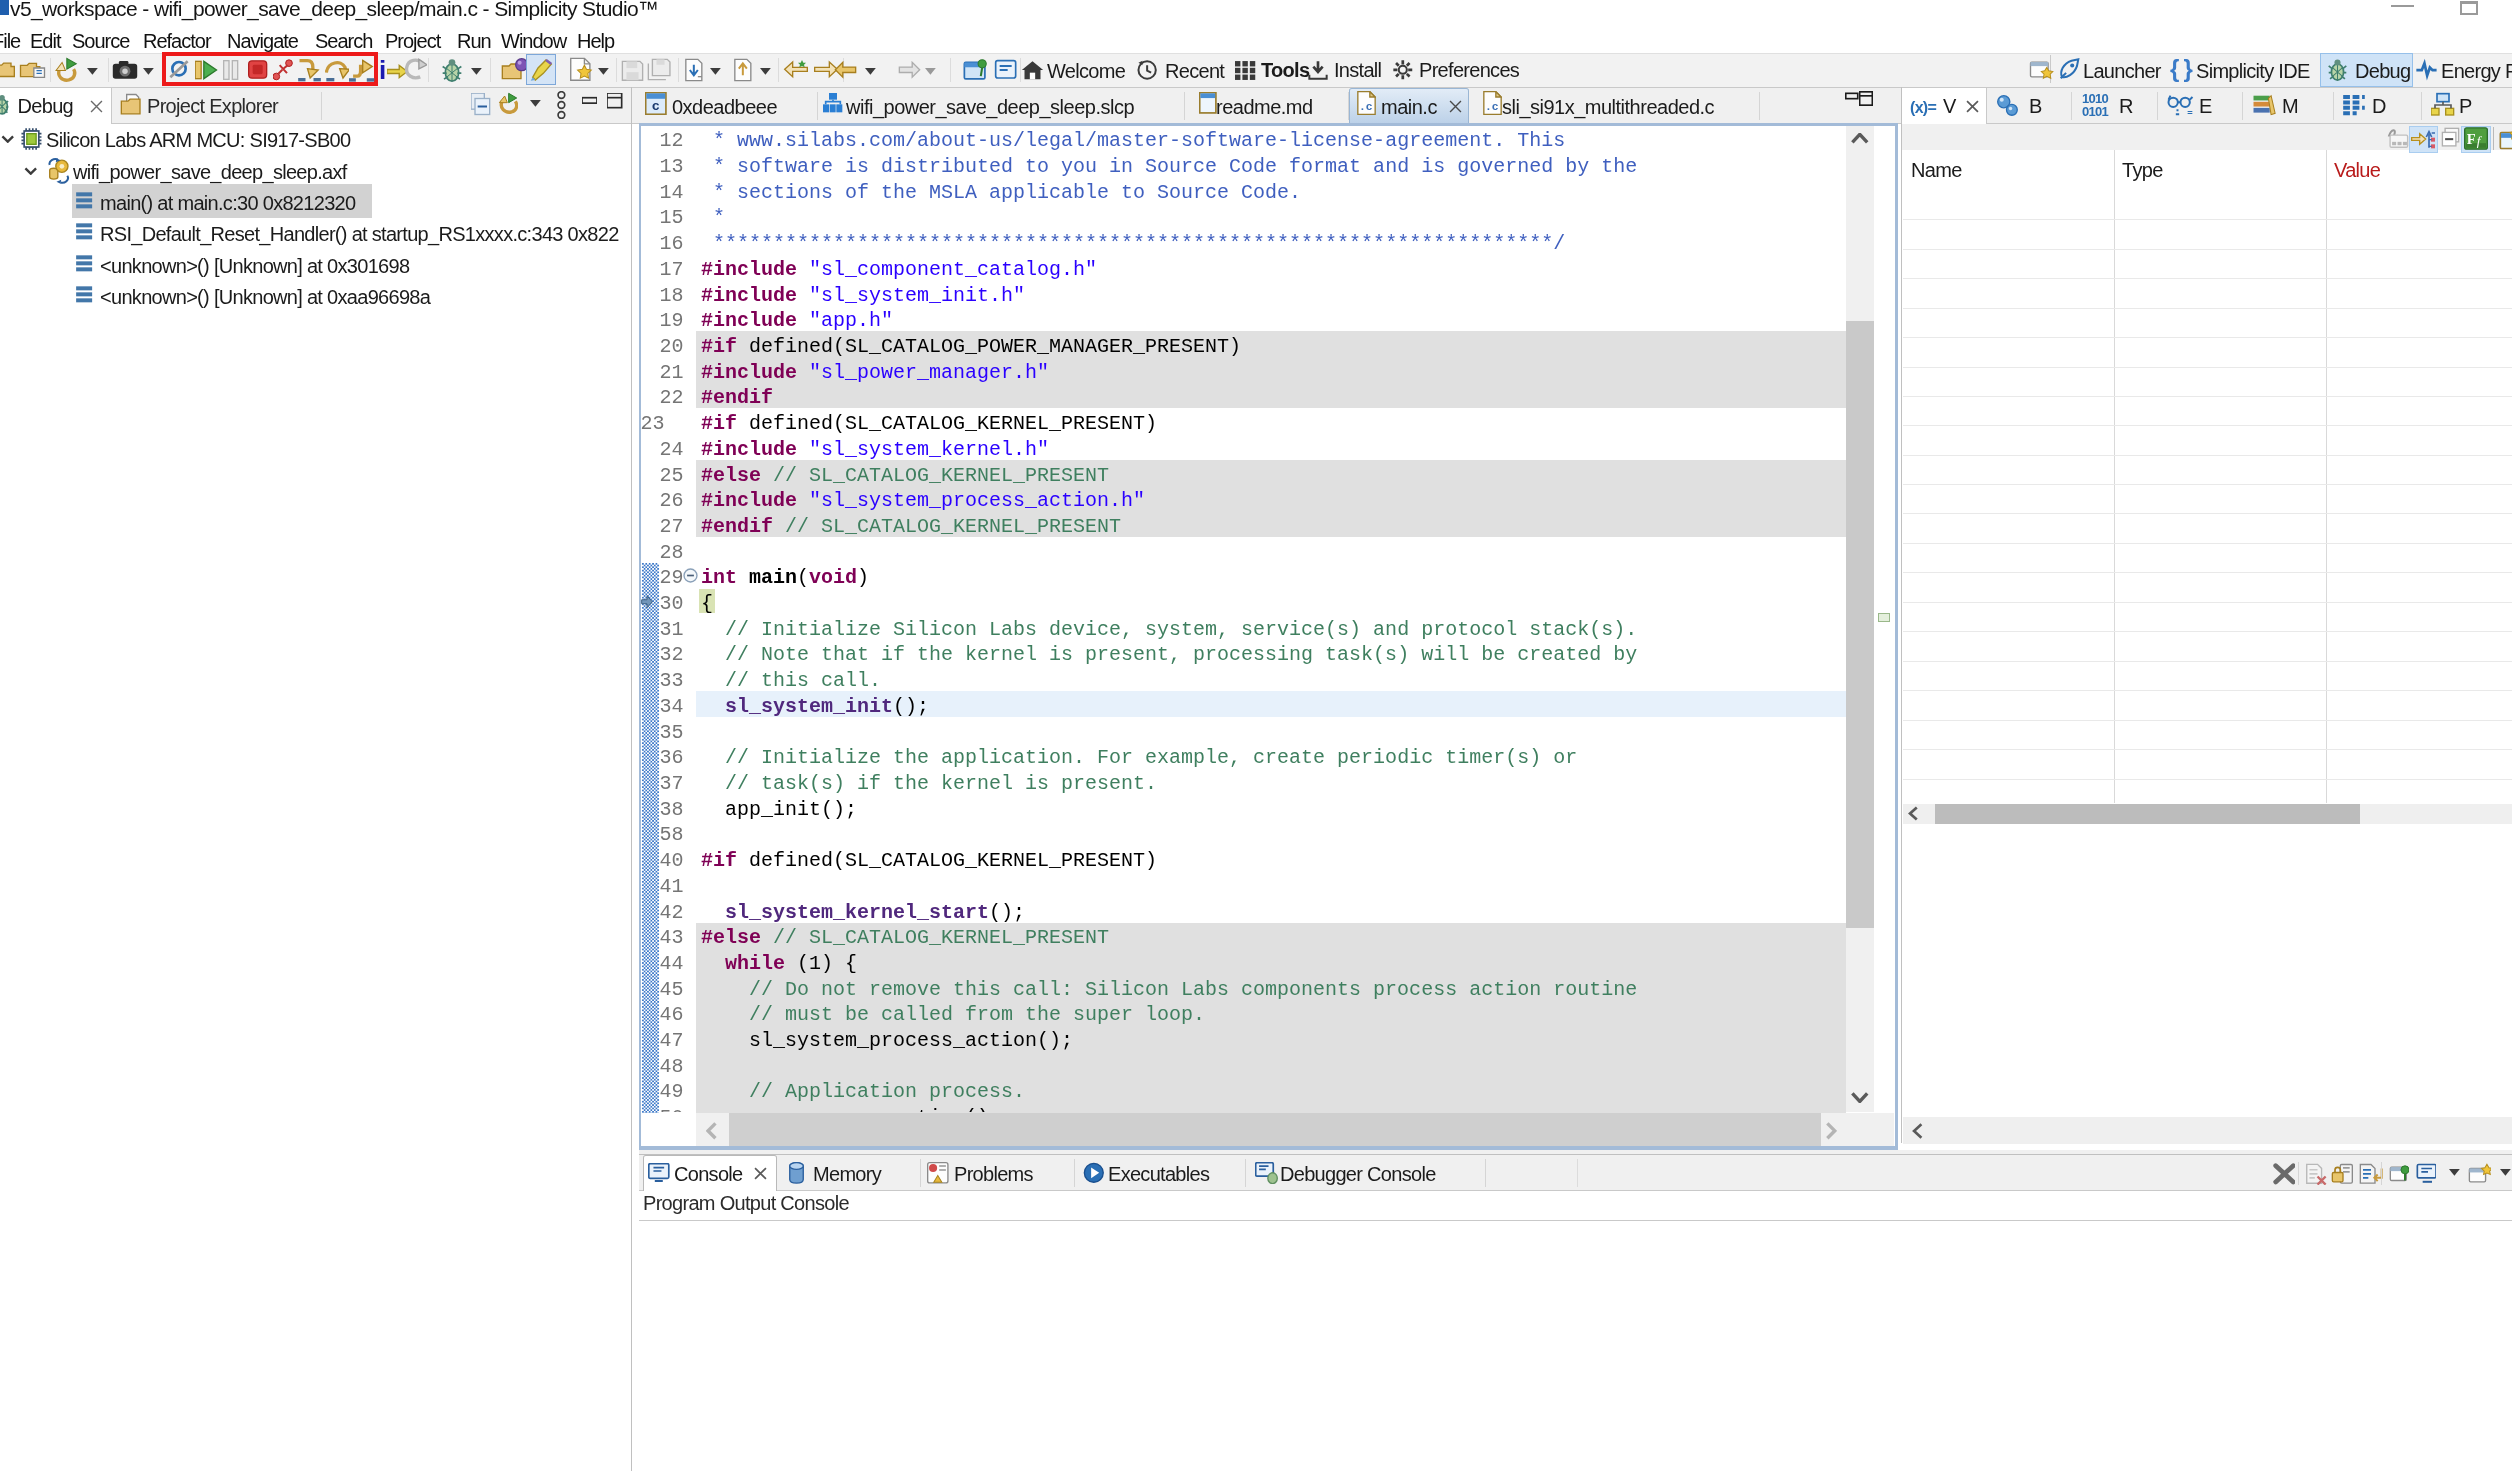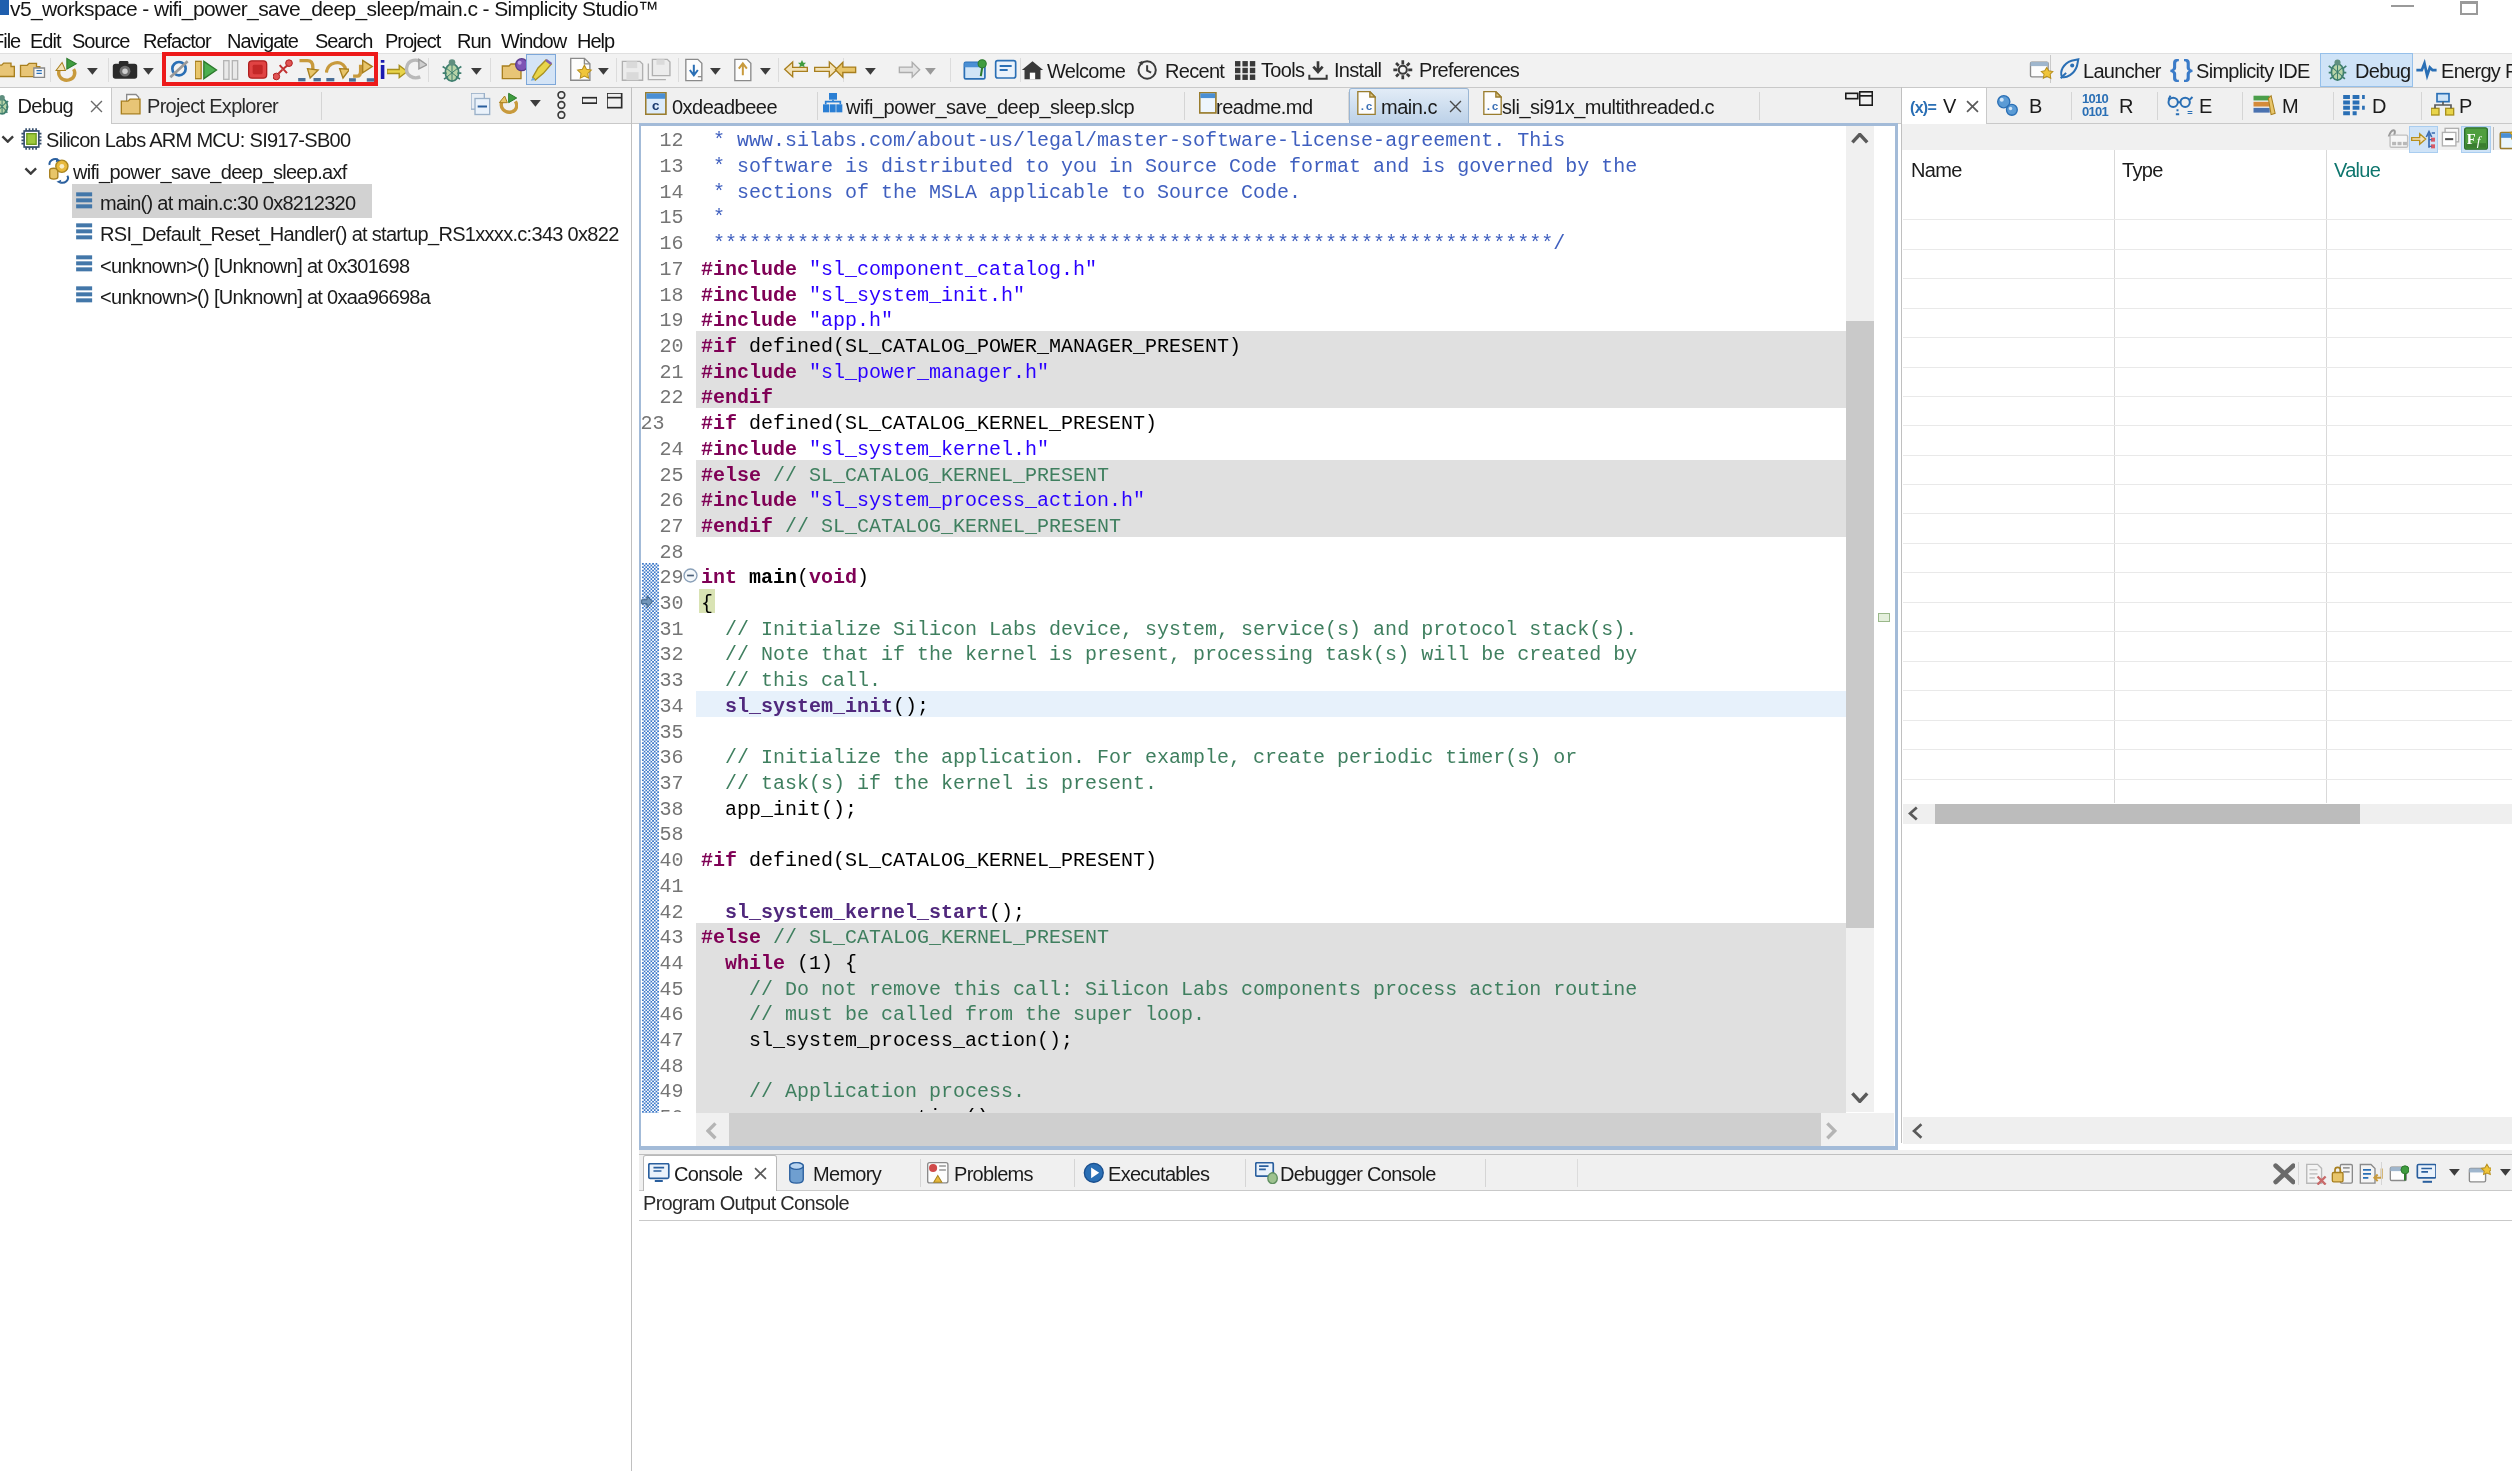--- a/index.html
+++ b/index.html
@@ -210,21 +210,21 @@
     <rect x="0" y="0" width="8" height="8" fill="#3a3a3a"></rect>
     <rect x="11" y="0" width="8" height="8" fill="#3a3a3a"></rect>
     <rect x="22" y="0" width="8" height="8" fill="#3a3a3a"></rect>
     <rect x="0" y="10" width="8" height="8" fill="#3a3a3a"></rect>
     <rect x="11" y="10" width="8" height="8" fill="#3a3a3a"></rect>
     <rect x="22" y="10" width="8" height="8" fill="#3a3a3a"></rect>
     <rect x="0" y="20" width="8" height="8" fill="#3a3a3a"></rect>
     <rect x="11" y="20" width="8" height="8" fill="#3a3a3a"></rect>
     <rect x="22" y="20" width="8" height="8" fill="#3a3a3a"></rect>
   </svg>
-<div class="abs ui" style="left:1261px;top:59px;font-size:20px;color:#1b1b1b;font-weight:normal;letter-spacing:-0.7px;white-space:pre;">Tools</div>
+<div class="abs ui" style="left:1261px;top:59px;font-size:20px;color:#1b1b1b;font-weight:bold;letter-spacing:-0.7px;white-space:pre;">Tools</div>
 <svg class="abs" style="left:1308px;top:60px;" width="20" height="20" viewBox="0 0 30 30">
     <path d="M15 2 L15 16 M8 10 L15 18 L22 10" fill="none" stroke="#3a3a3a" stroke-width="4"></path>
     <path d="M2 22 L2 28 L28 28 L28 22" fill="none" stroke="#3a3a3a" stroke-width="3"></path>
   </svg>
 <div class="abs ui" style="left:1334px;top:59px;font-size:20px;color:#1b1b1b;font-weight:normal;letter-spacing:-0.7px;white-space:pre;">Install</div>
 <svg class="abs" style="left:1392px;top:59px;" width="21.6" height="21.6" viewBox="0 0 32 32">
     <circle cx="16" cy="16" r="6" fill="none" stroke="#3a3a3a" stroke-width="3"></circle>
     <path d="M16 2 L16 8 M16 24 L16 30 M2 16 L8 16 M24 16 L30 16 M6 6 L10 10 M22 22 L26 26 M26 6 L22 10 M10 22 L6 26" stroke="#3a3a3a" stroke-width="4"></path>
   </svg>
 <div class="abs ui" style="left:1419px;top:59px;font-size:20px;color:#1b1b1b;font-weight:normal;letter-spacing:-0.7px;white-space:pre;">Preferences</div>
@@ -588,21 +588,21 @@
     <text x="19" y="27" font-size="20" fill="#ffffff" font-family="Liberation Serif" font-style="italic">f</text>
   </svg>
 <div class="abs" style="left:2493px;top:127px;width:1.4px;height:23px;background:#b9b9b9;"></div>
 <svg class="abs" style="left:2499px;top:127px;" width="20" height="23" viewBox="0 0 30 34">
     <rect x="2" y="8" width="26" height="24" rx="2" fill="#eaf6fd" stroke="#9a7d2e" stroke-width="2.5"></rect>
     <rect x="3" y="9" width="24" height="7" fill="#4a8fd4"></rect>
     <path d="M24 2 l3 5 6 1 -4 4 1 6 -6 -3 -5 3 1 -6 -4 -4 5 -1 Z" fill="#f0c53a" stroke="#b8901e" stroke-width="1.5"></path>
   </svg>
 <div class="abs ui" style="left:1911px;top:159px;font-size:20px;color:#1b1b1b;font-weight:normal;letter-spacing:-0.7px;white-space:pre;">Name</div>
 <div class="abs ui" style="left:2122px;top:159px;font-size:20px;color:#1b1b1b;font-weight:normal;letter-spacing:-0.7px;white-space:pre;">Type</div>
-<div class="abs ui" style="left:2334px;top:159px;font-size:20px;color:#0f766e;font-weight:normal;letter-spacing:-0.7px;white-space:pre;">Value</div>
+<div class="abs ui" style="left:2334px;top:159px;font-size:20px;color:#b91c1c;font-weight:normal;letter-spacing:-0.7px;white-space:pre;">Value</div>
 <div class="abs" style="left:2114px;top:150px;width:0.7px;height:653px;background:#d9d9d9;"></div>
 <div class="abs" style="left:2326px;top:150px;width:0.7px;height:653px;background:#d9d9d9;"></div>
 <div class="abs" style="left:1903px;top:219px;width:609px;height:0.7px;background:#e9e9e9;"></div>
 <div class="abs" style="left:1903px;top:249px;width:609px;height:0.7px;background:#e9e9e9;"></div>
 <div class="abs" style="left:1903px;top:278px;width:609px;height:0.7px;background:#e9e9e9;"></div>
 <div class="abs" style="left:1903px;top:308px;width:609px;height:0.7px;background:#e9e9e9;"></div>
 <div class="abs" style="left:1903px;top:337px;width:609px;height:0.7px;background:#e9e9e9;"></div>
 <div class="abs" style="left:1903px;top:367px;width:609px;height:0.7px;background:#e9e9e9;"></div>
 <div class="abs" style="left:1903px;top:396px;width:609px;height:0.7px;background:#e9e9e9;"></div>
 <div class="abs" style="left:1903px;top:425px;width:609px;height:0.7px;background:#e9e9e9;"></div>

